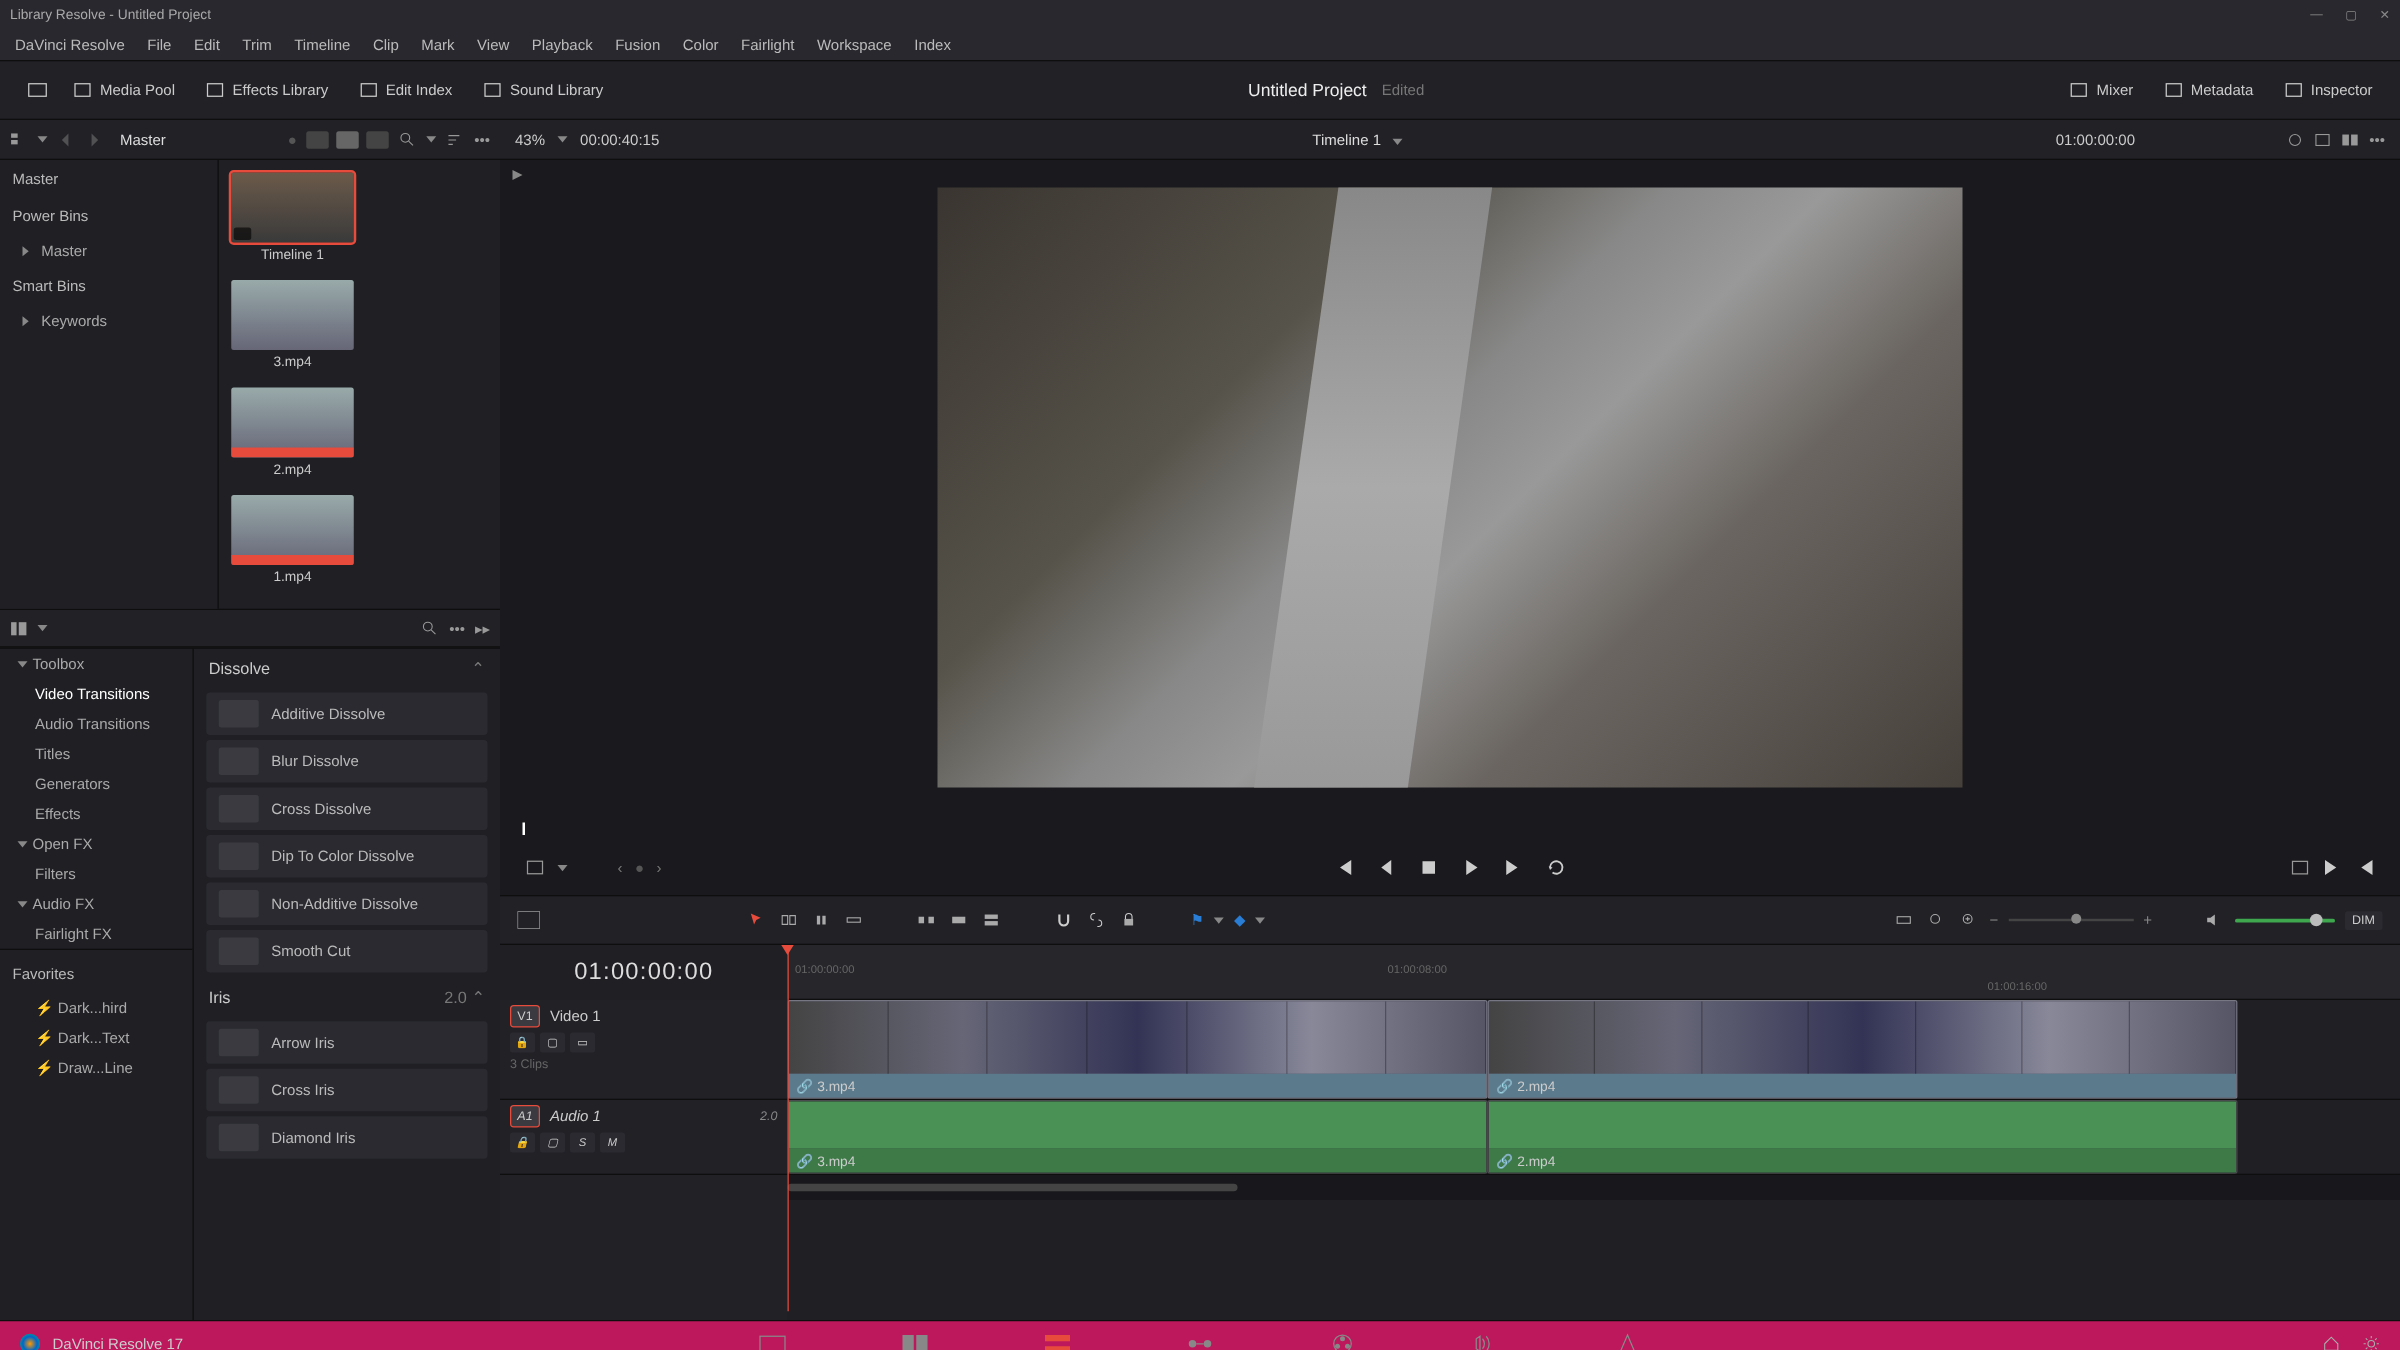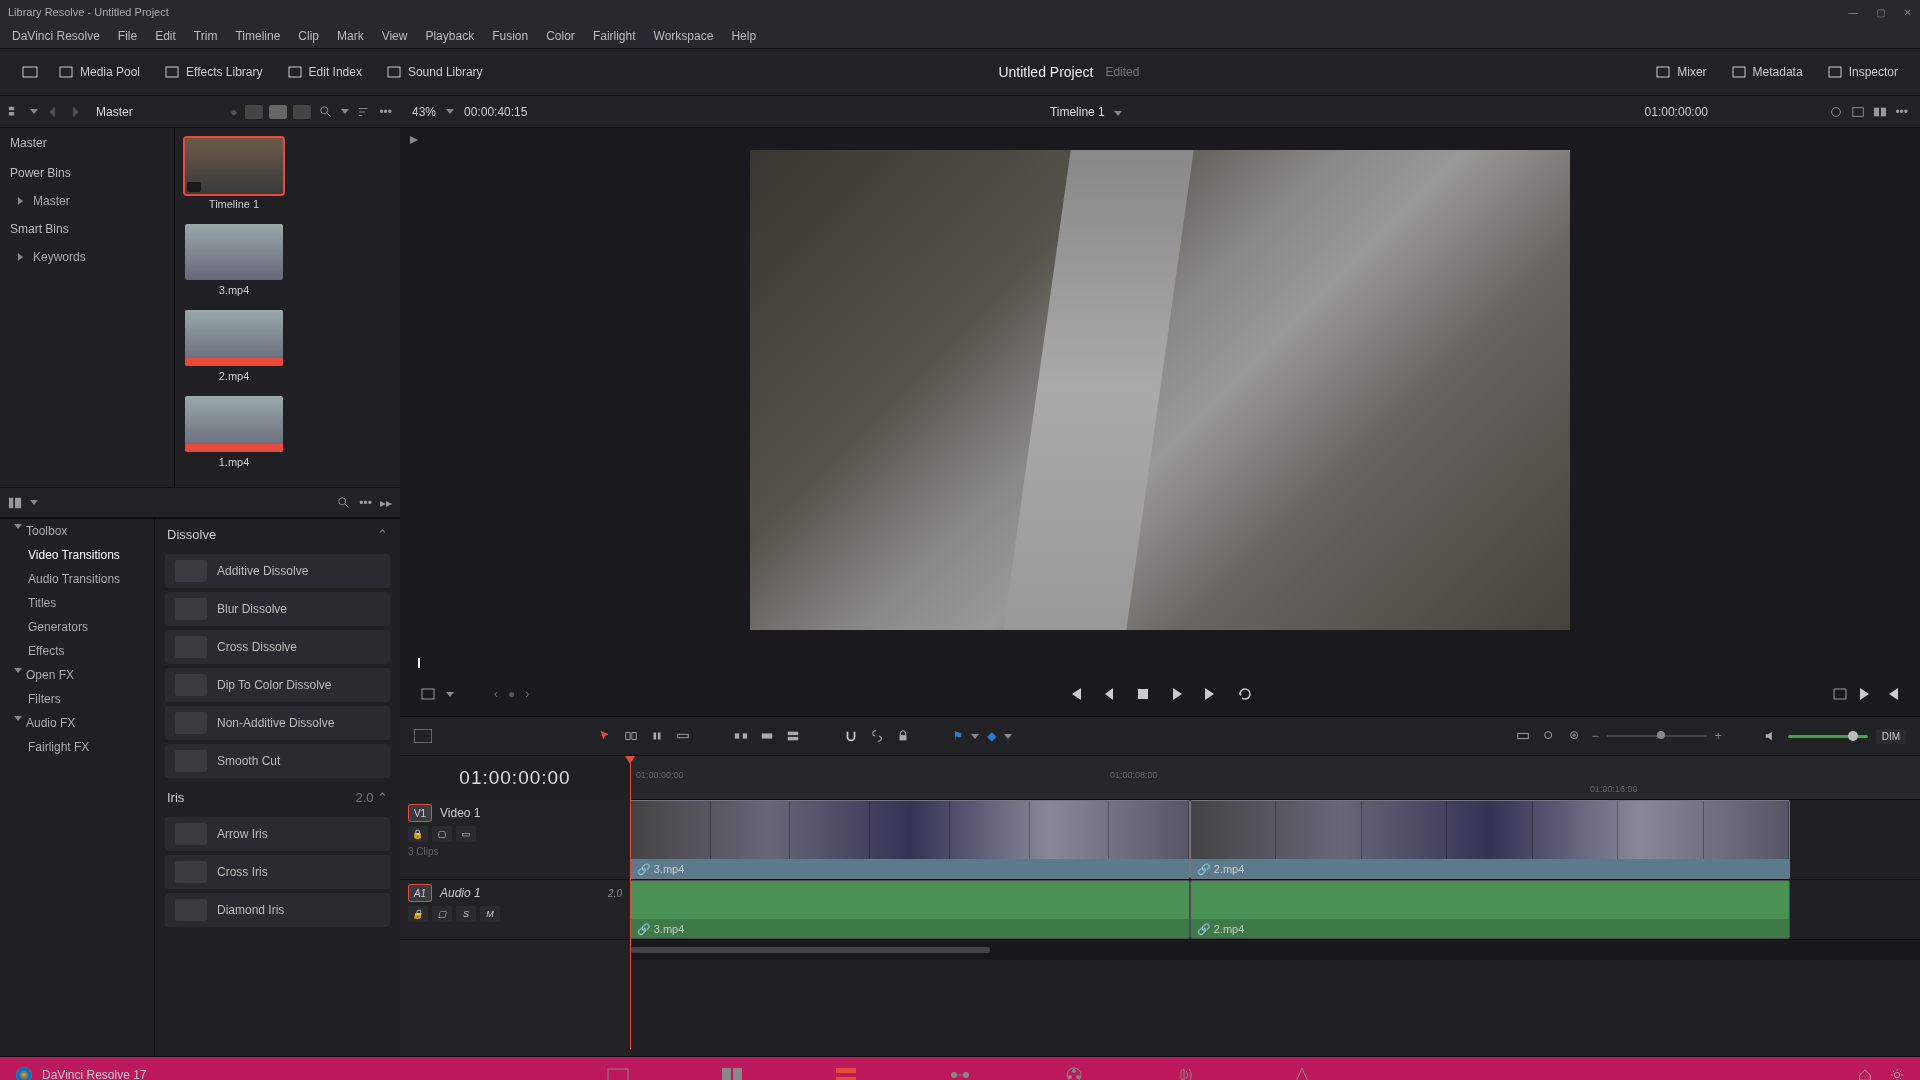--- a/index.html
+++ b/index.html
@@ -43,21 +43,21 @@
 .thumb-img { width: 98px; height: 56px; background: #555; border-radius: 2px; position: relative; overflow: hidden; }
 .thumb-img.sel { outline: 2px solid #e64b3c; }
 .thumb-label { font-size: 11px; color: #ccc; margin-top: 4px; }
 .thumb-badge { position: absolute; bottom: 2px; left: 2px; width: 14px; height: 10px; background: rgba(0,0,0,0.6); border-radius: 2px; }
 .audio-strip { position: absolute; bottom: 0; left: 0; right: 0; height: 8px; background: #e64b3c; }
 
 
 .fxlib { flex: 1; display: flex; border-top: 1px solid #0e0e0e; overflow: hidden; }
 .fxlib-header { height: 30px; background: #212126; display: flex; align-items: center; padding: 0 8px; gap: 8px; border-bottom: 1px solid #0e0e0e; }
 .fx-sidebar { width: 155px; background: #1f1f24; border-right: 1px solid #0e0e0e; overflow-y: auto; }
-.fx-tree-item { padding: 5px 14px; font-size: 12px; color: #aaa; cursor: pointer; display: flex; gap: 4px; }
+.fx-tree-item { padding: 5px 14px; font-size: 12px; color: #aaa; cursor: pointer; display: flex; align-items: center; gap: 4px; }
 .fx-tree-item.child { padding-left: 28px; }
 .fx-tree-item.sel { color: #fff; }
 .fx-content { flex: 1; overflow-y: auto; }
 .fx-cat-header { padding: 8px 12px; font-size: 13px; color: #ccc; display: flex; justify-content: space-between; align-items: center; }
 .fx-item { margin: 4px 10px; padding: 6px 10px; background: #2a2a30; border-radius: 3px; display: flex; align-items: center; gap: 10px; font-size: 12px; color: #bbb; cursor: pointer; }
 .fx-item-icon { width: 32px; height: 22px; background: #3a3a40; border-radius: 2px; display: flex; align-items: center; justify-content: center; }
 .favorites-sec { border-top: 1px solid #0e0e0e; padding-top: 4px; }
 
 
 .viewercol { flex: 1; display: flex; flex-direction: column; background: #1a1a1e; }
@@ -134,21 +134,21 @@
     <span>Trim</span>
     <span>Timeline</span>
     <span>Clip</span>
     <span>Mark</span>
     <span>View</span>
     <span>Playback</span>
     <span>Fusion</span>
     <span>Color</span>
     <span>Fairlight</span>
     <span>Workspace</span>
-    <span>Help</span>
+    <span>Index</span>
   </div>
 
 <div class="toptoolbar">
   <div class="tt-btn">
       <svg viewBox="0 0 16 16">
         <rect x="1" y="3" width="14" height="10" stroke="#ccc" fill="none"></rect>
       </svg>
     </div>
   <div id="tt-left" style="display:flex;gap:4px;">
       <div class="tt-btn">
@@ -316,20 +316,26 @@
             <div class="fx-tree-item"><span class="chev"></span> Toolbox</div>
             <div class="fx-tree-item child sel">Video Transitions</div>
             <div class="fx-tree-item child">Audio Transitions</div>
             <div class="fx-tree-item child">Titles</div>
             <div class="fx-tree-item child">Generators</div>
             <div class="fx-tree-item child">Effects</div>
             <div class="fx-tree-item"><span class="chev"></span> Open FX</div>
             <div class="fx-tree-item child">Filters</div>
             <div class="fx-tree-item"><span class="chev"></span> Audio FX</div>
             <div class="fx-tree-item child">Fairlight FX</div>
+            <div class="favorites-sec">
+              <div class="mp-section-title">Favorites</div>
+              <div class="fx-tree-item child">⚡ Dark...hird</div>
+              <div class="fx-tree-item child">⚡ Dark...Text</div>
+              <div class="fx-tree-item child">⚡ Draw...Line</div>
+            </div>
           </div>
         <div class="fx-content" id="fx-content">
             <div class="fx-cat-header">
               <span>Dissolve</span>
               <span style="color:#777;"> ⌃</span>
             </div>
             <div class="fx-item">
               <div class="fx-item-icon"></div>
               <span>Additive Dissolve</span>
             </div>

